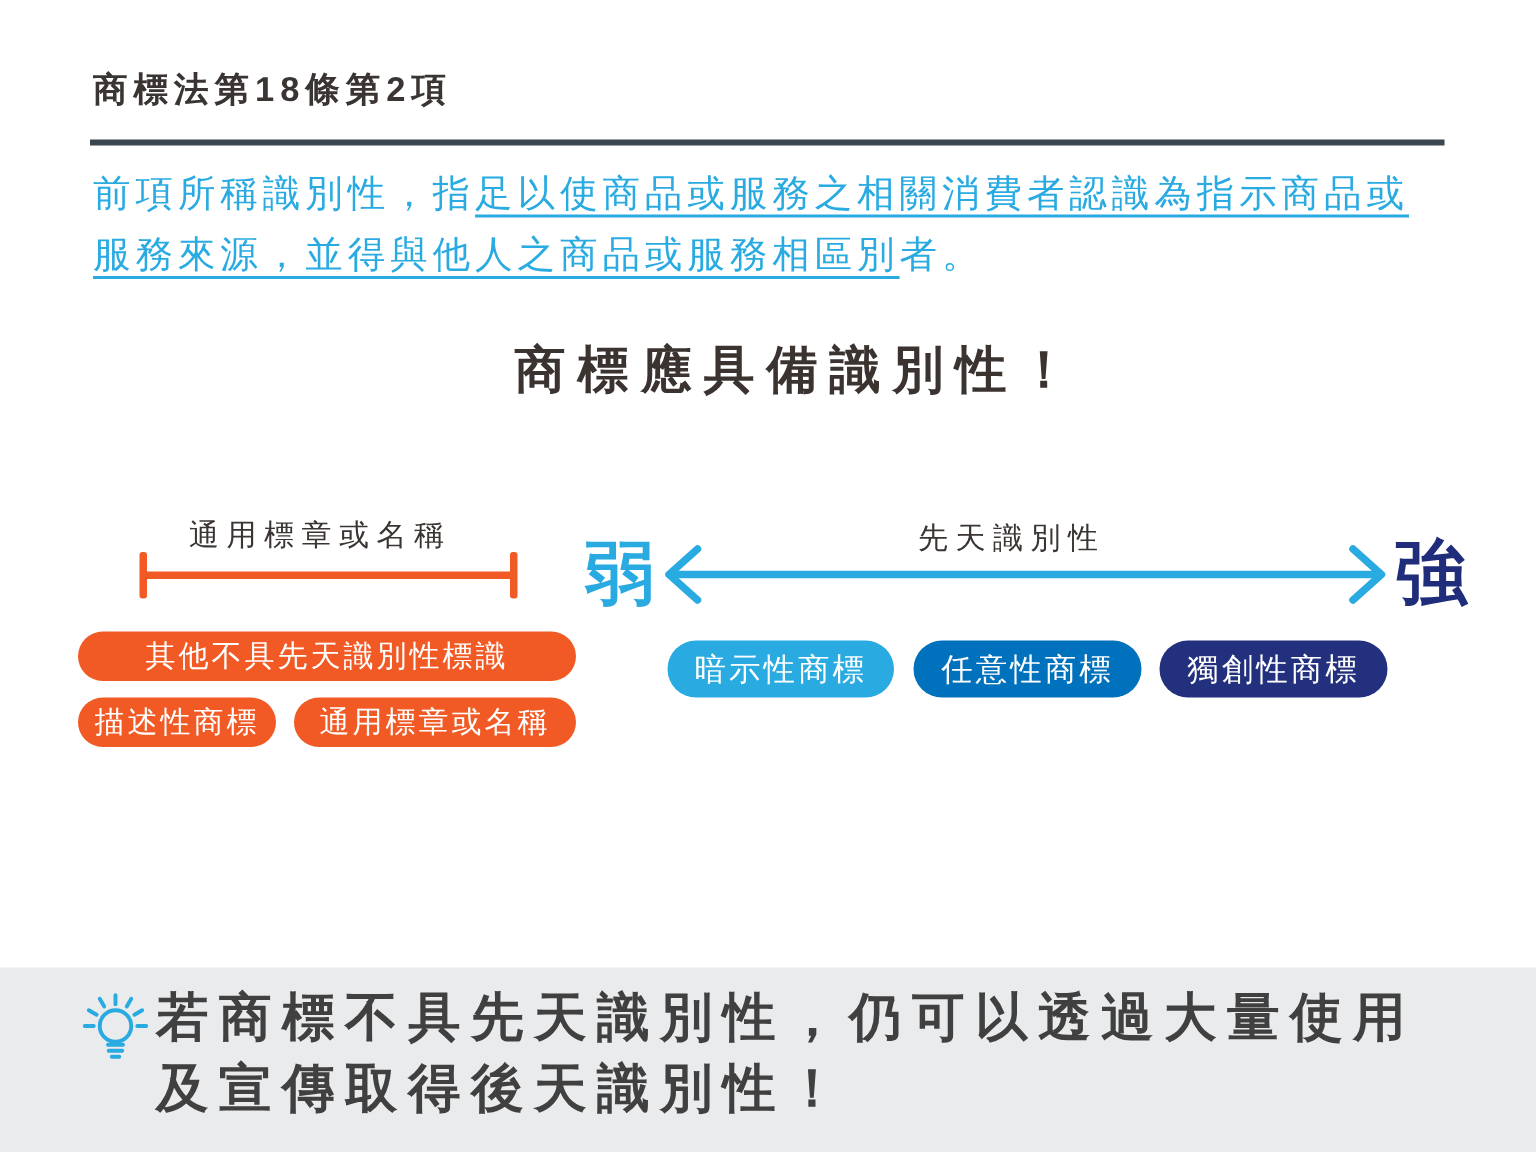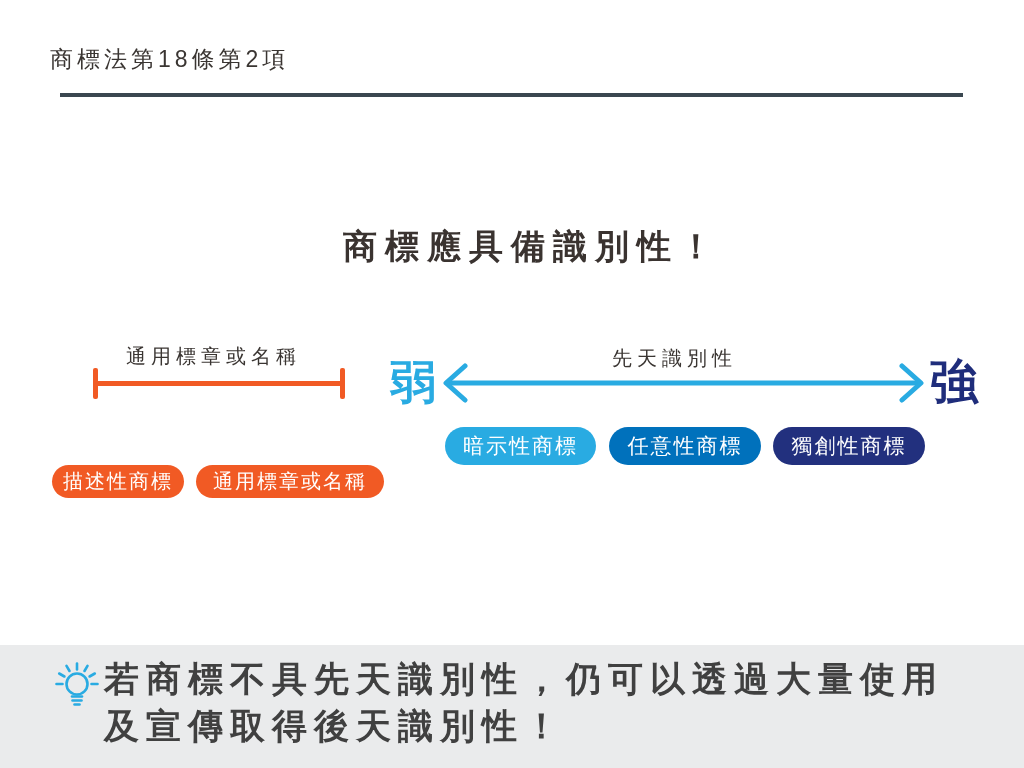--- a/index.html
+++ b/index.html
@@ -7,22 +7,22 @@
   body {
     font-family: "Liberation Sans", "DejaVu Sans", sans-serif;
     background: #ffffff;
     position: relative;
     overflow: hidden;
   }
   .stage { position: absolute; inset: 0; width: 1024px; height: 768px; }
 
   
   .page-title {
-    position: absolute; left: 50px; top: 44px;
-    font-size: 23px; letter-spacing: 4px; color: #3a3532; font-weight: 400; text-align: center;
+    position: absolute; left: 62px; top: 44px;
+    font-size: 23px; letter-spacing: 4px; color: #3a3532; font-weight: 700; text-align: center;
   }
   .title-rule {
     position: absolute; left: 60px; top: 93px; width: 903px; height: 4px;
     background: #3a4750;
   }
 
   
   .statute {
     position: absolute; left: 62px; top: 109px; width: 886px;
     font-size: 25px; line-height: 41px; letter-spacing: 3.3px;
@@ -96,37 +96,39 @@
   }
 </style>
 </head>
 <body>
 
 <div class="stage">
 
   <div class="page-title">商標法第18條第2項</div>
   <div class="title-rule"></div>
 
+  <div class="statute"><span>前項所稱識別性，指</span><span class="u">足以使商品或服務之相關消費者認識為指示商品或服務來源，並得與他人之商品或服務相區別</span><span>者。</span></div>
 
   <div class="heading">商標應具備識別性！</div>
 
   <div class="axis-label label-left">通用標章或名稱</div>
   <div class="orange-bracket-bar"></div>
   <div class="orange-bracket-cap cap-l"></div>
   <div class="orange-bracket-cap cap-r"></div>
 
   <div class="weak-char">弱</div>
   <div class="axis-label label-right">先天識別性</div>
   <svg class="arrow-svg" width="485" height="40" viewBox="0 0 485 40">
     <path d="M 8 20 L 477 20" stroke="#29abe2" stroke-width="5" fill="none" stroke-linecap="round"></path>
     <path d="M 24 3 L 5 20 L 24 37" stroke="#29abe2" stroke-width="5" fill="none" stroke-linecap="round" stroke-linejoin="round"></path>
     <path d="M 461 3 L 480 20 L 461 37" stroke="#29abe2" stroke-width="5" fill="none" stroke-linecap="round" stroke-linejoin="round"></path>
   </svg>
   <div class="strong-char">強</div>
 
+  <div class="badge badge-orange b-o1" style="background-color: rgb(241, 90, 36);">其他不具先天識別性標識</div>
   <div class="badge badge-orange b-o2" style="background-color: rgb(241, 90, 36);">描述性商標</div>
   <div class="badge badge-orange b-o3" style="background-color: rgb(241, 90, 36);">通用標章或名稱</div>
 
   <div class="badge badge-blue b-b1" style="background-color: rgb(41, 171, 226);">暗示性商標</div>
   <div class="badge badge-blue b-b2" style="background-color: rgb(0, 113, 188);">任意性商標</div>
   <div class="badge badge-blue b-b3" style="background-color: rgb(34, 48, 126);">獨創性商標</div>
 
   <div class="footer-band"></div>
   <svg class="bulb-svg" width="50" height="60" viewBox="0 0 50 60">
     <g stroke="#29abe2" stroke-width="2.6" fill="none" stroke-linecap="round">

